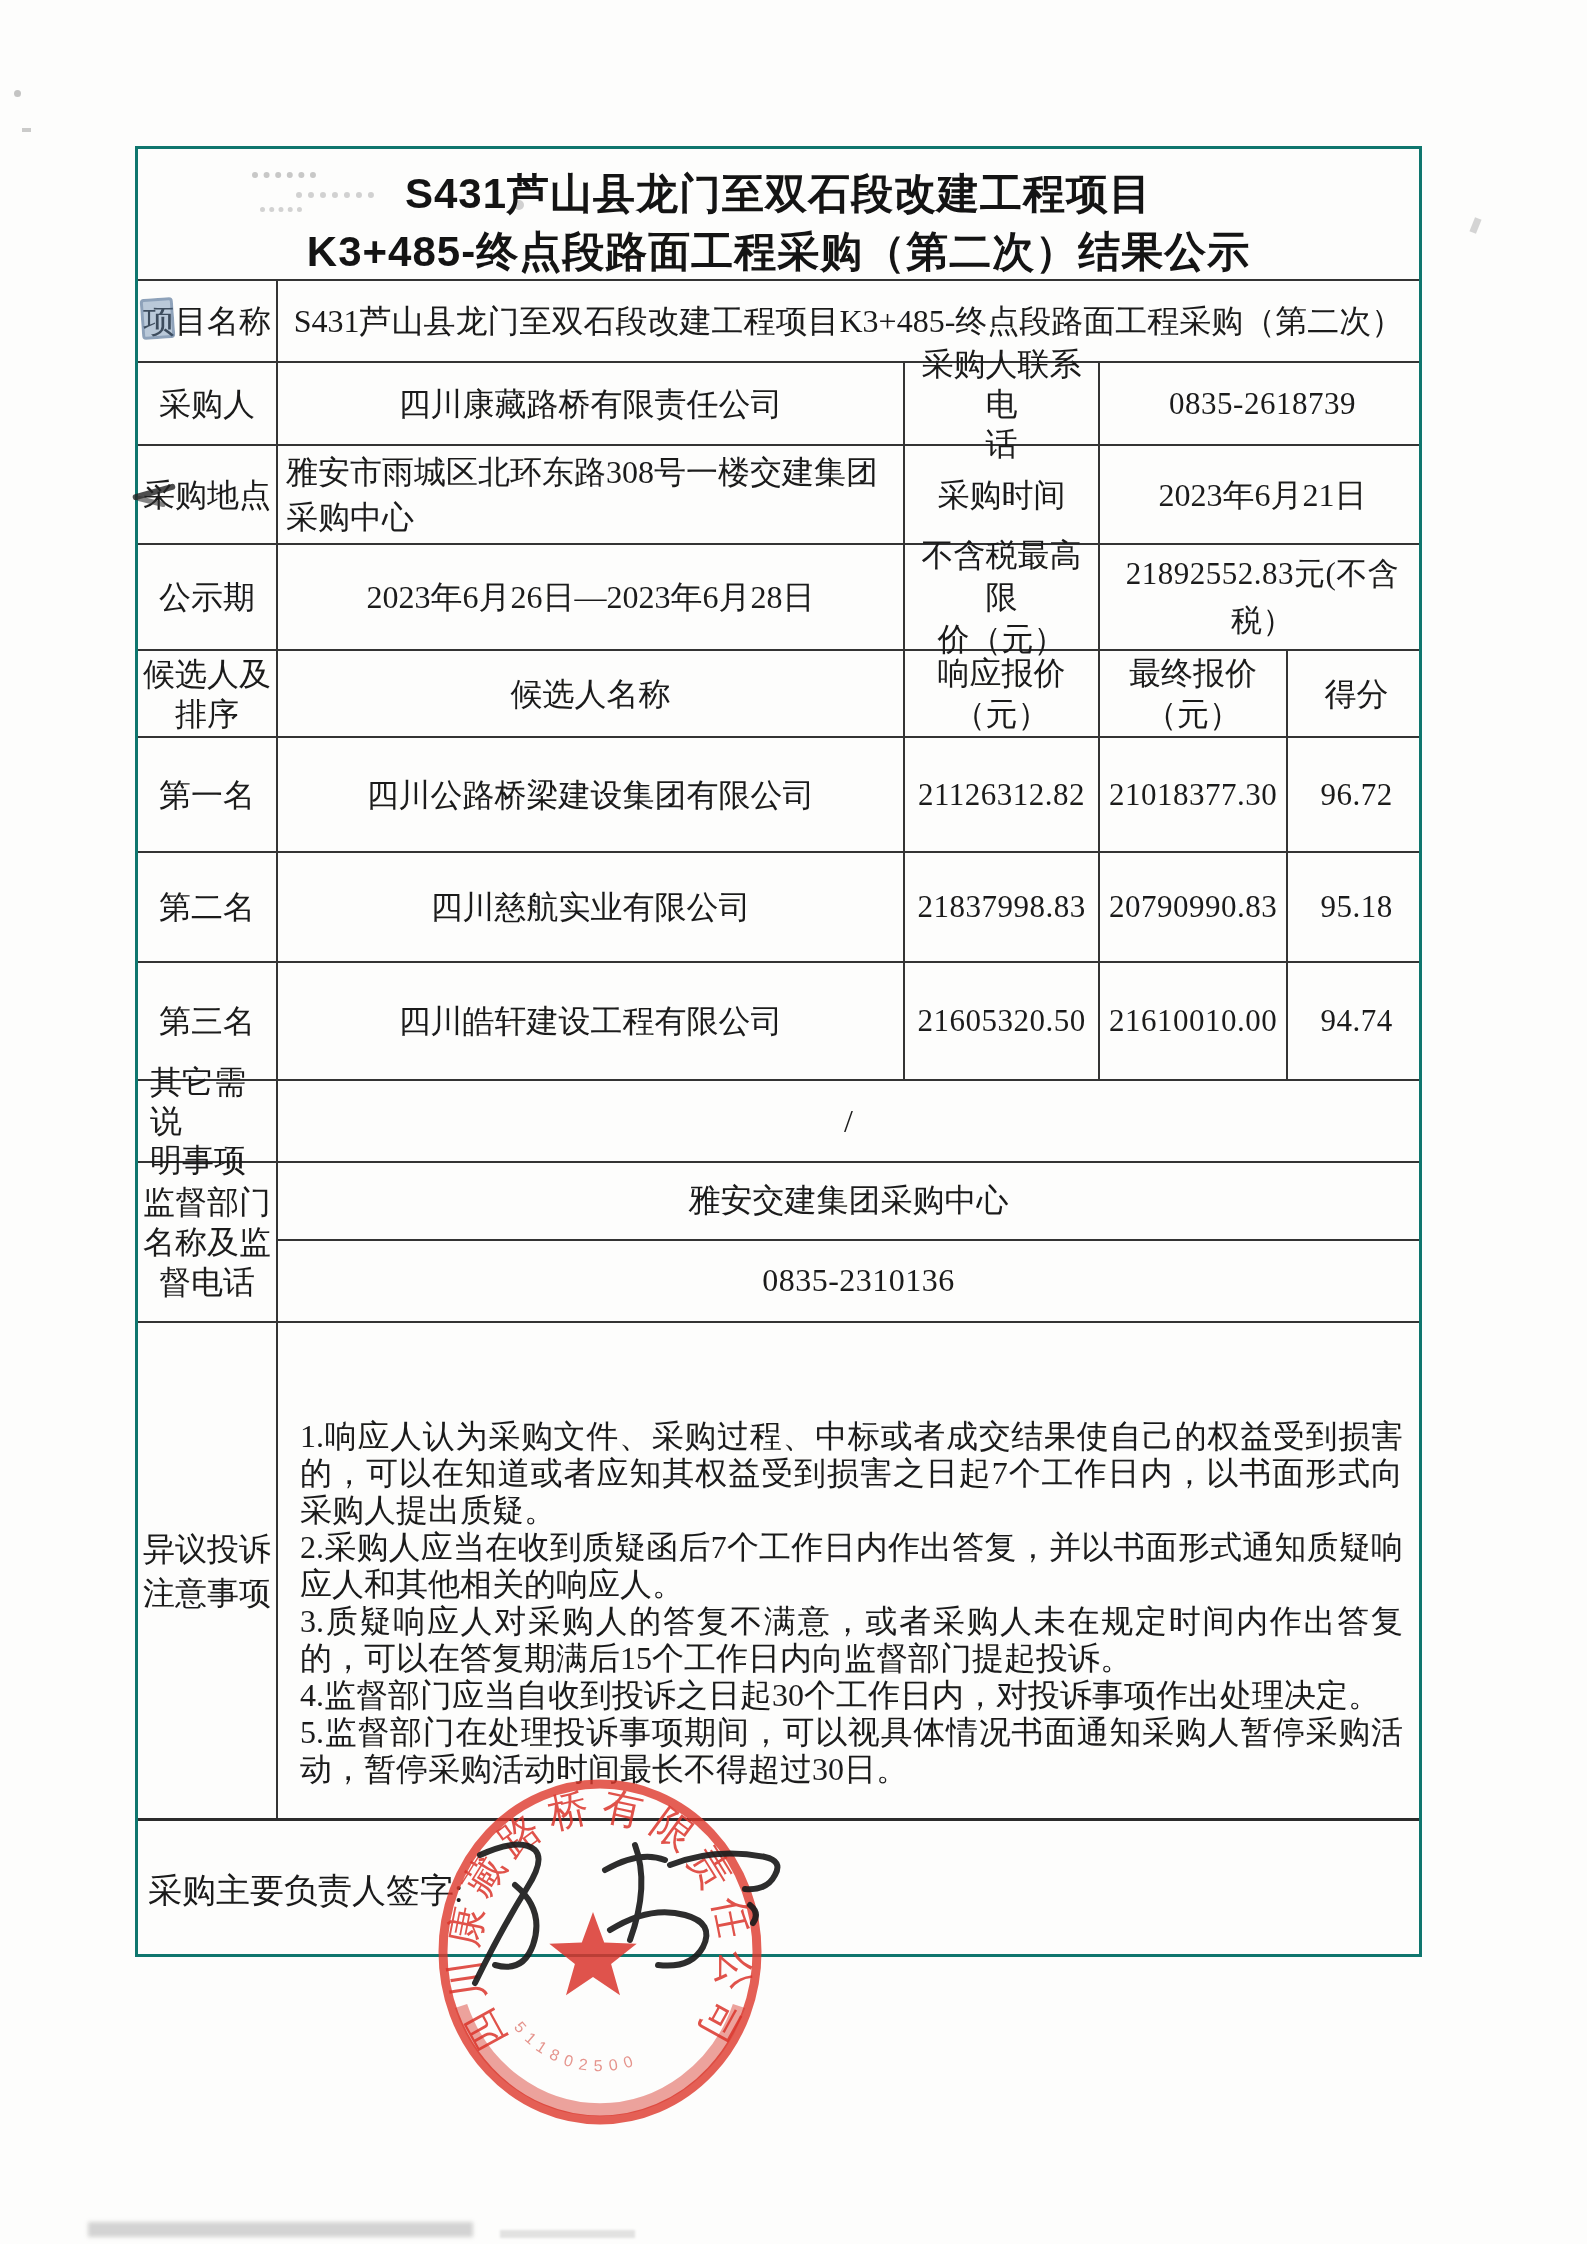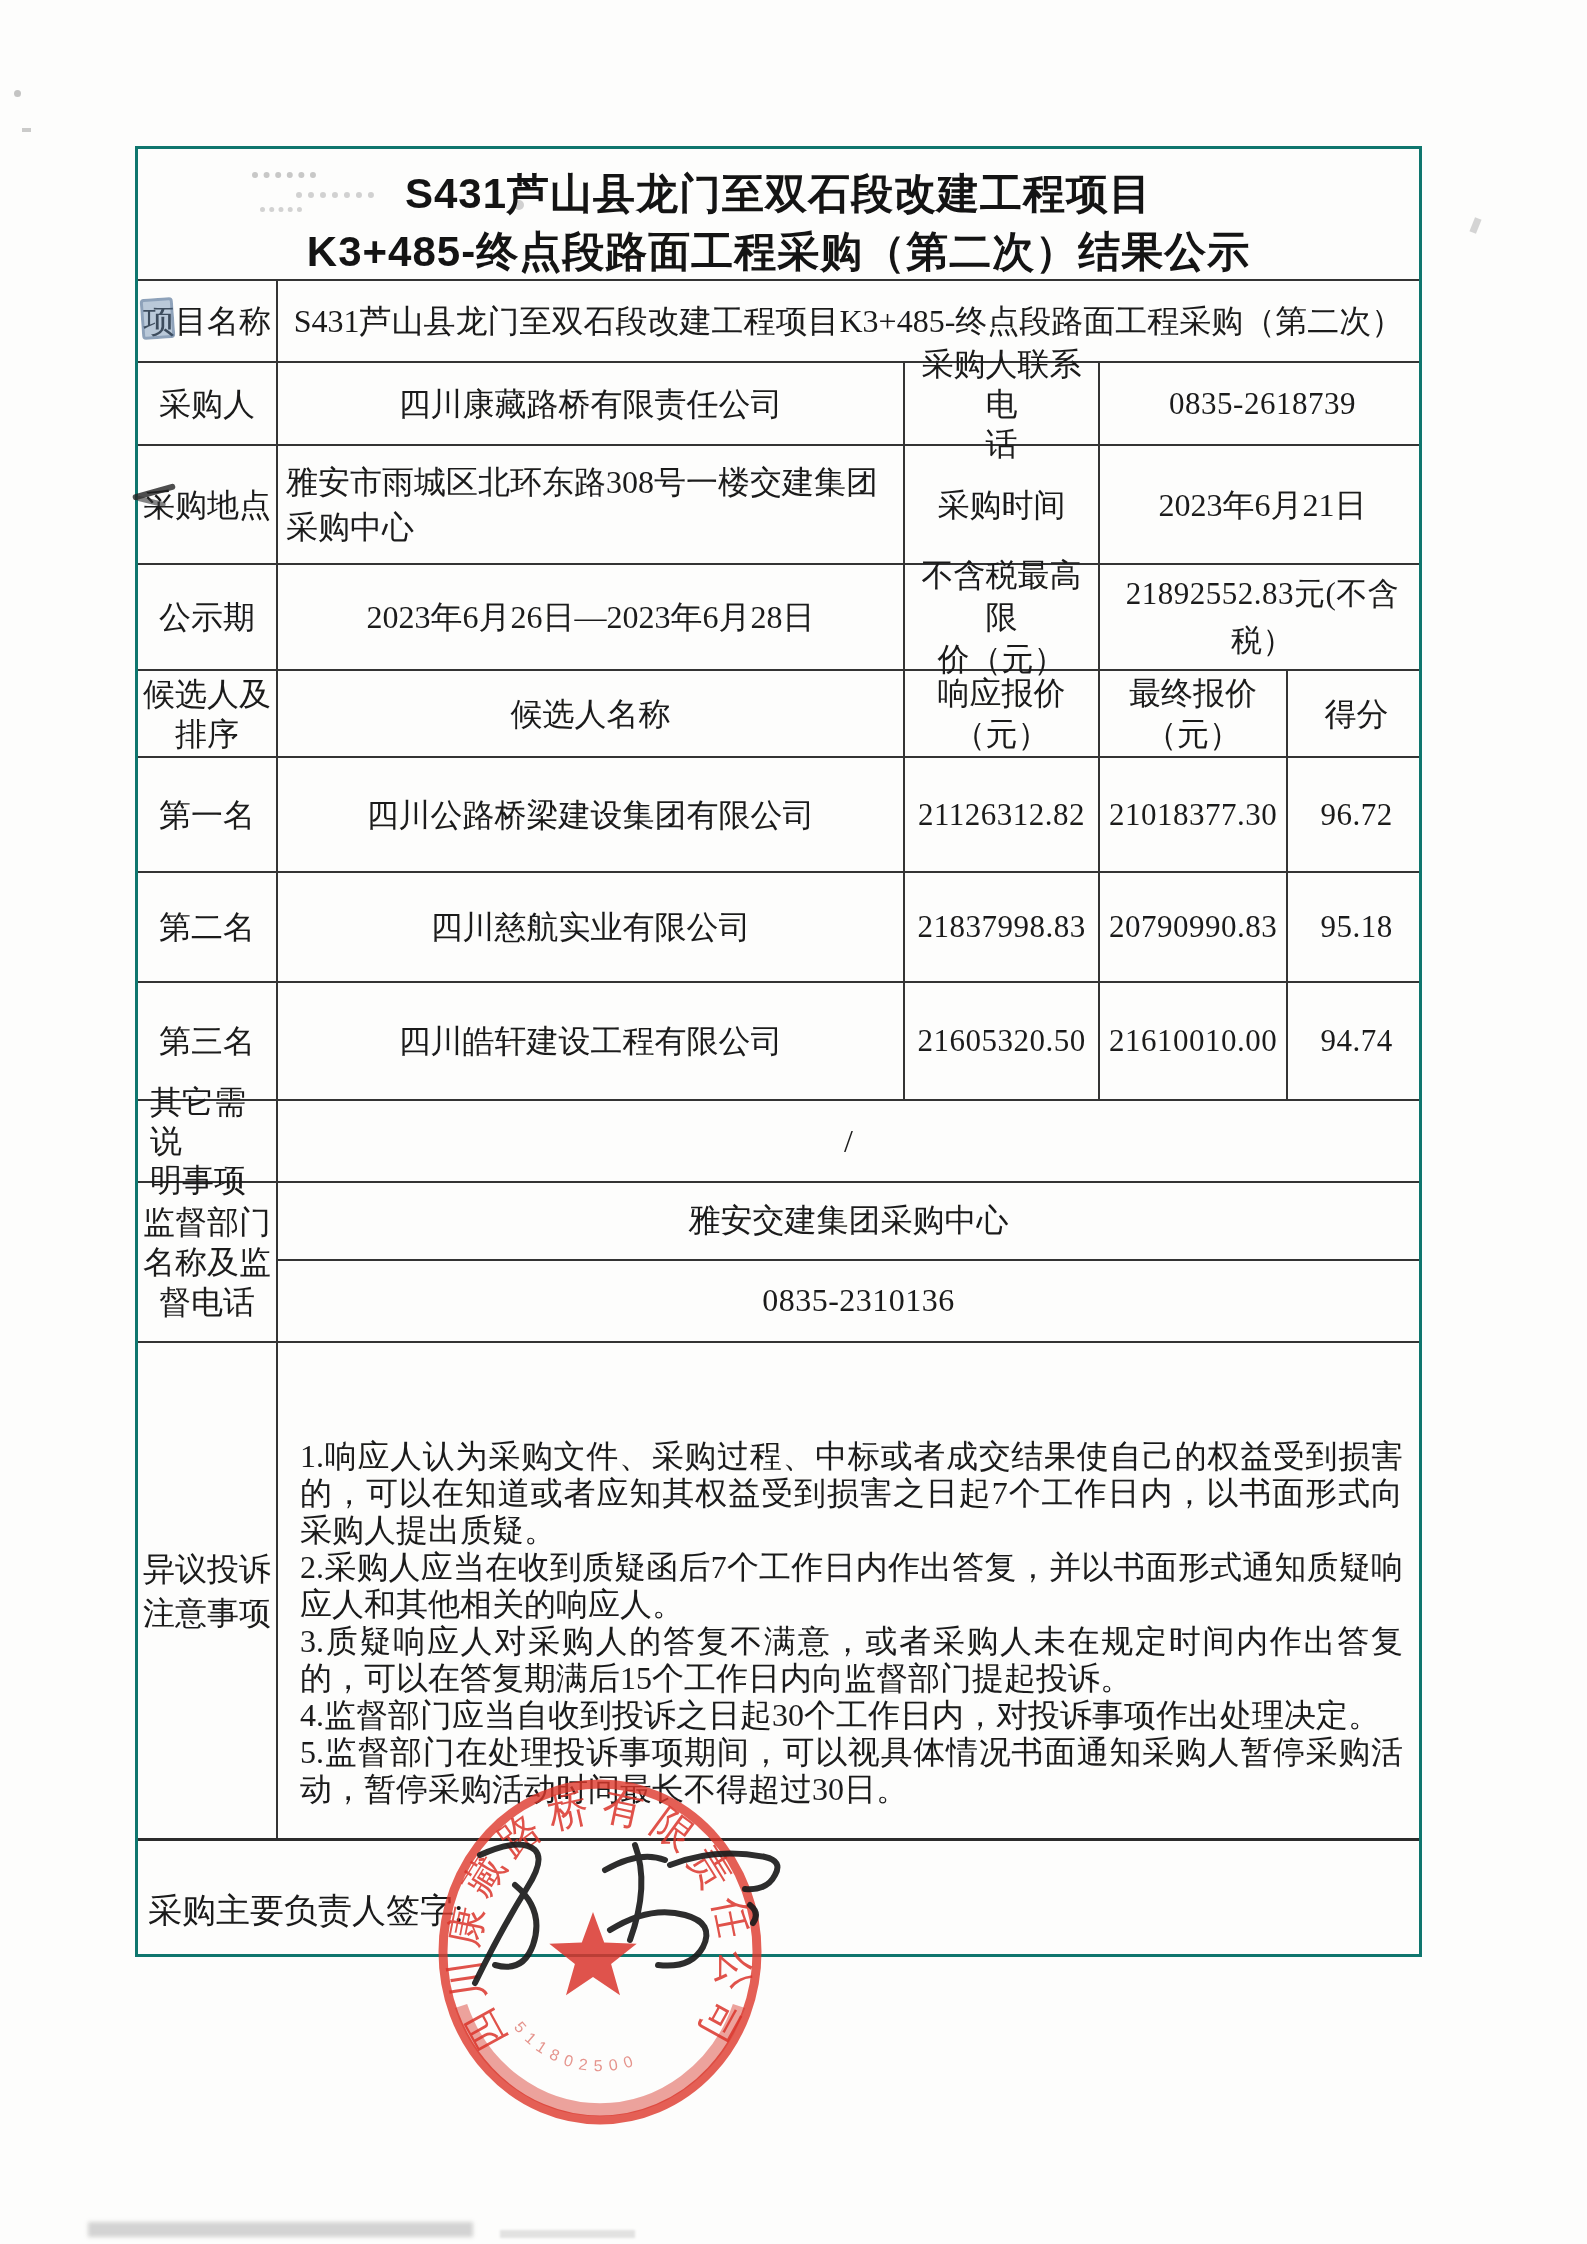--- a/index.html
+++ b/index.html
@@ -97,21 +97,21 @@
     <div class="row" style="height:83px">
       <div class="cell w1">采购人</div>
       <div class="cell w2">四川康藏路桥有限责任公司</div>
       <div class="cell w3" style="line-height:40px;">
         <span class="ml">采购人联系电</span>
         <span class="ml">话</span>
       </div>
       <div class="cell w45 num" style="border-right:none;">0835-2618739</div>
     </div>
 
-    <div class="row" style="height:119px">
+    <div class="row" style="height:99px">
       <div class="cell w1">采购地点</div>
       <div class="cell w2 left-align">雅安市雨城区北环东路308号一楼交建集团采购中心</div>
       <div class="cell w3">采购时间</div>
       <div class="cell w45" style="border-right:none;">2023年6月21日</div>
     </div>
 
     <div class="row" style="height:106px">
       <div class="cell w1">公示期</div>
       <div class="cell w2">2023年6月26日—2023年6月28日</div>
       <div class="cell w3" style="line-height:42px;">

